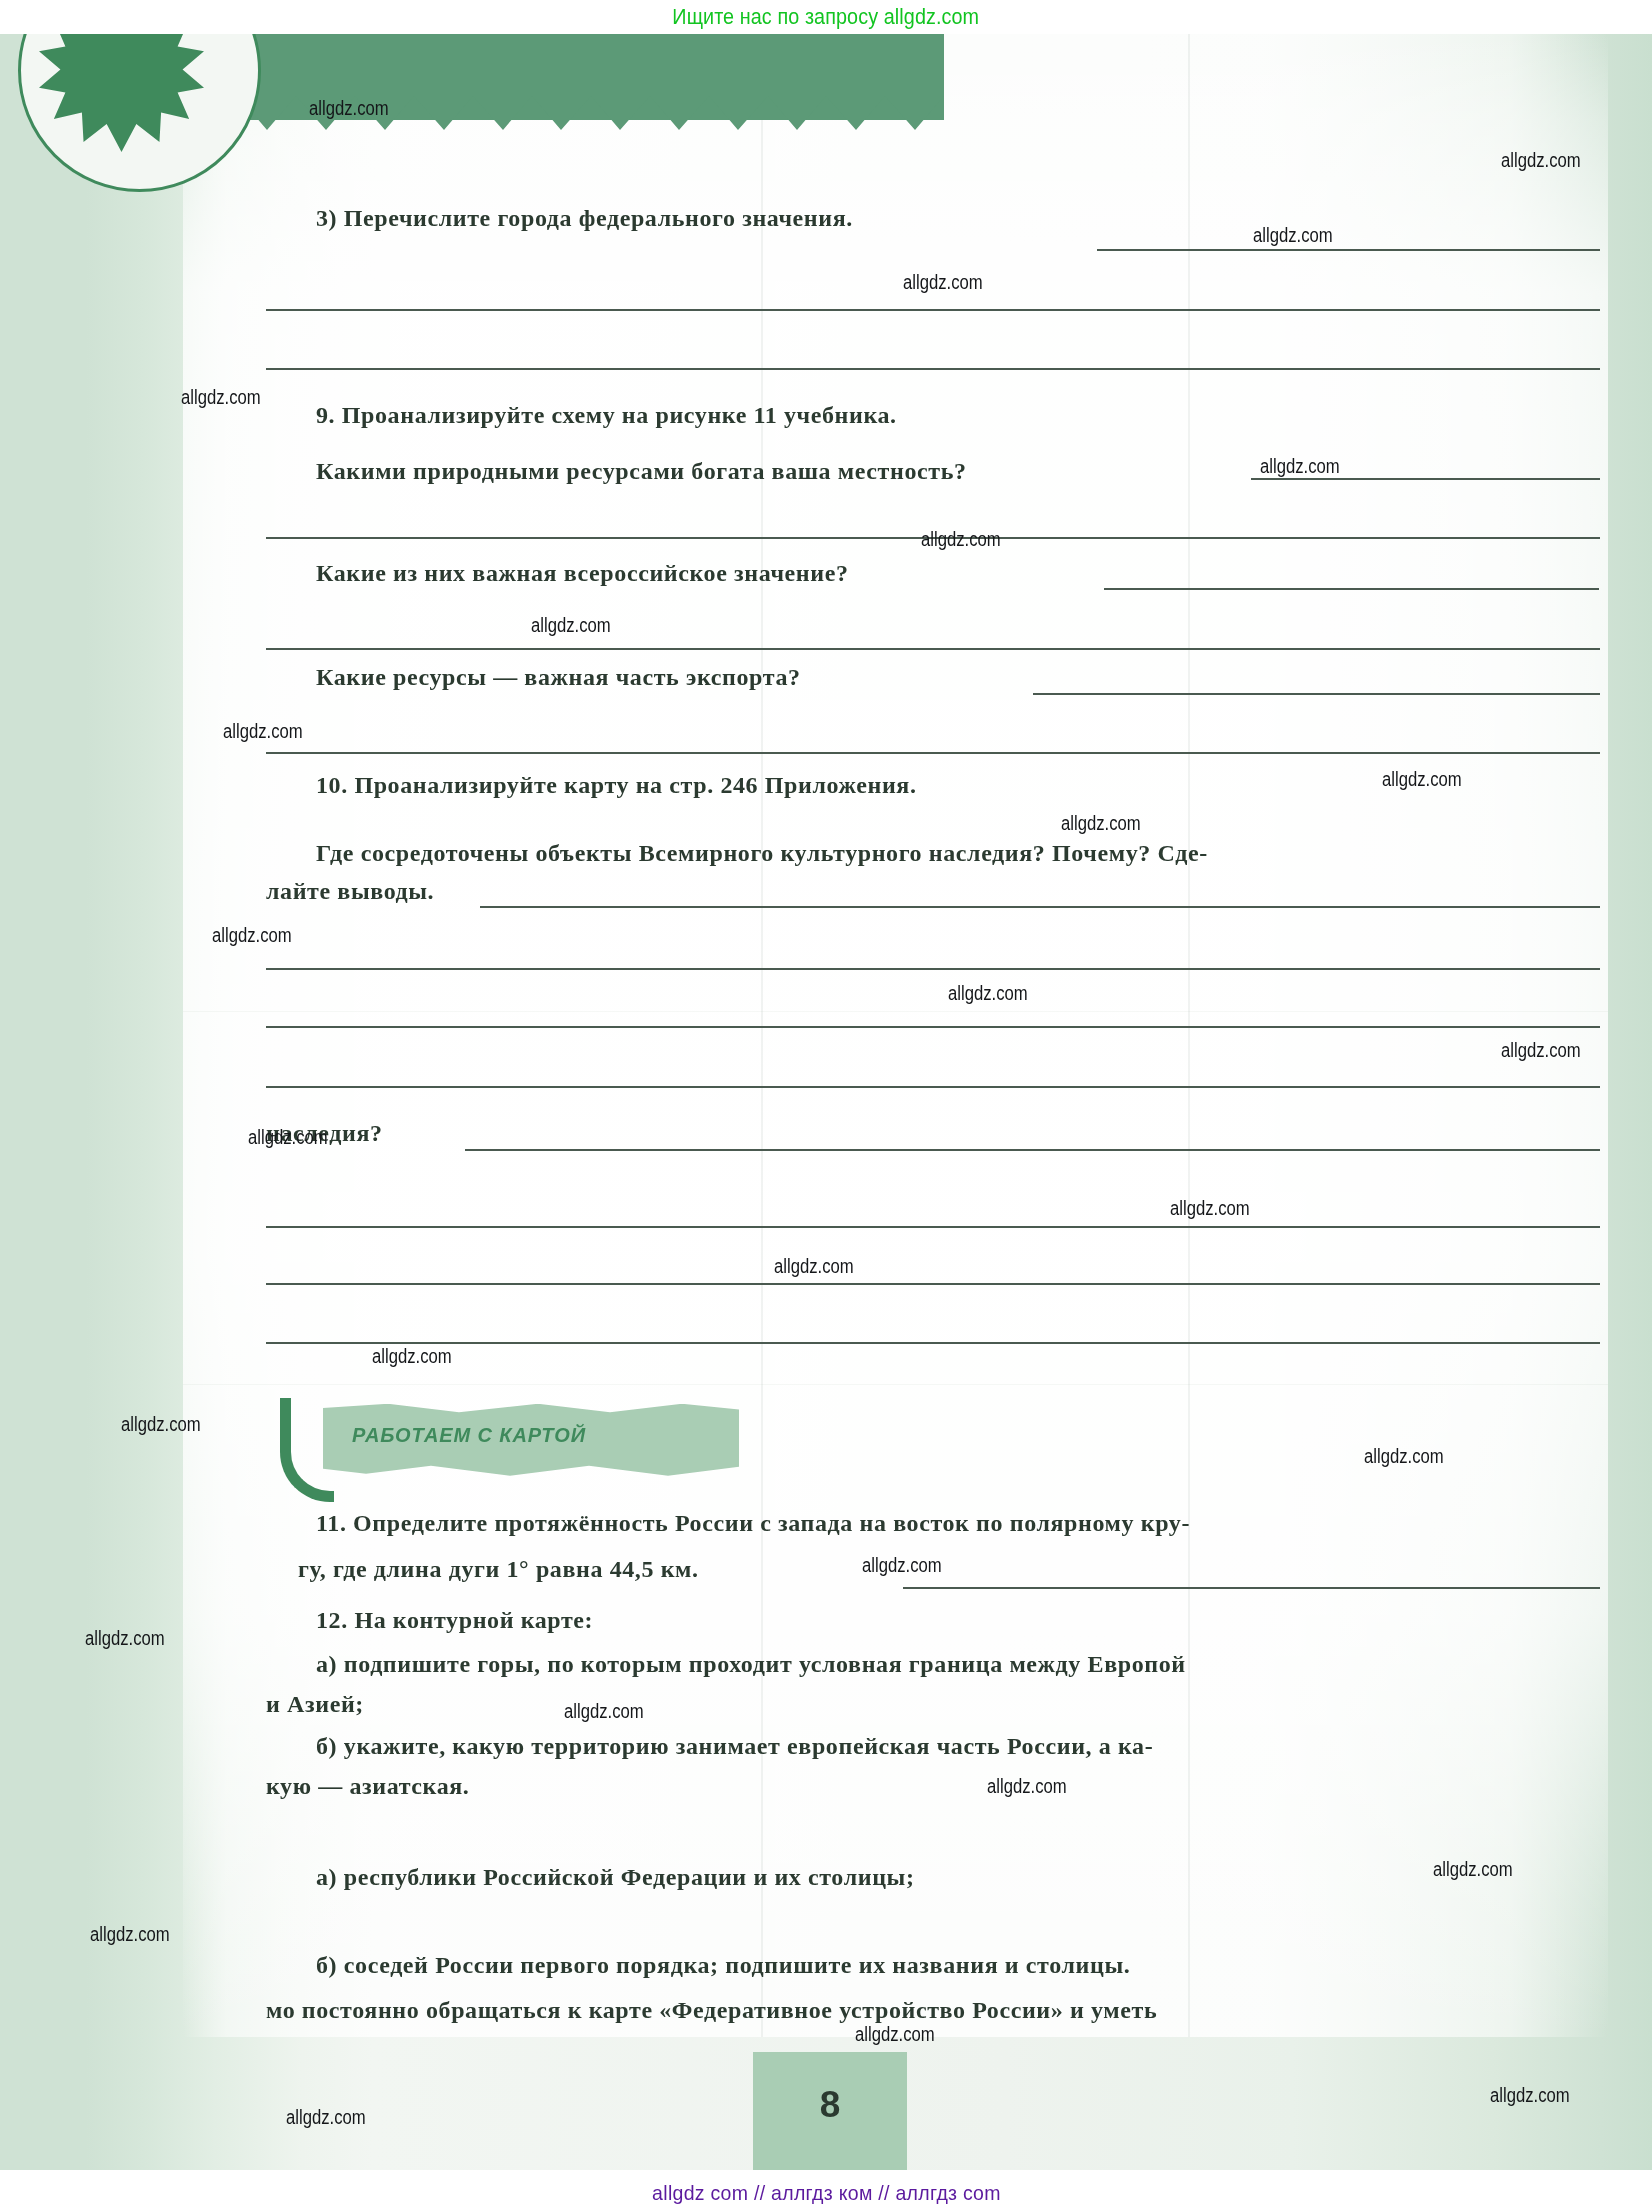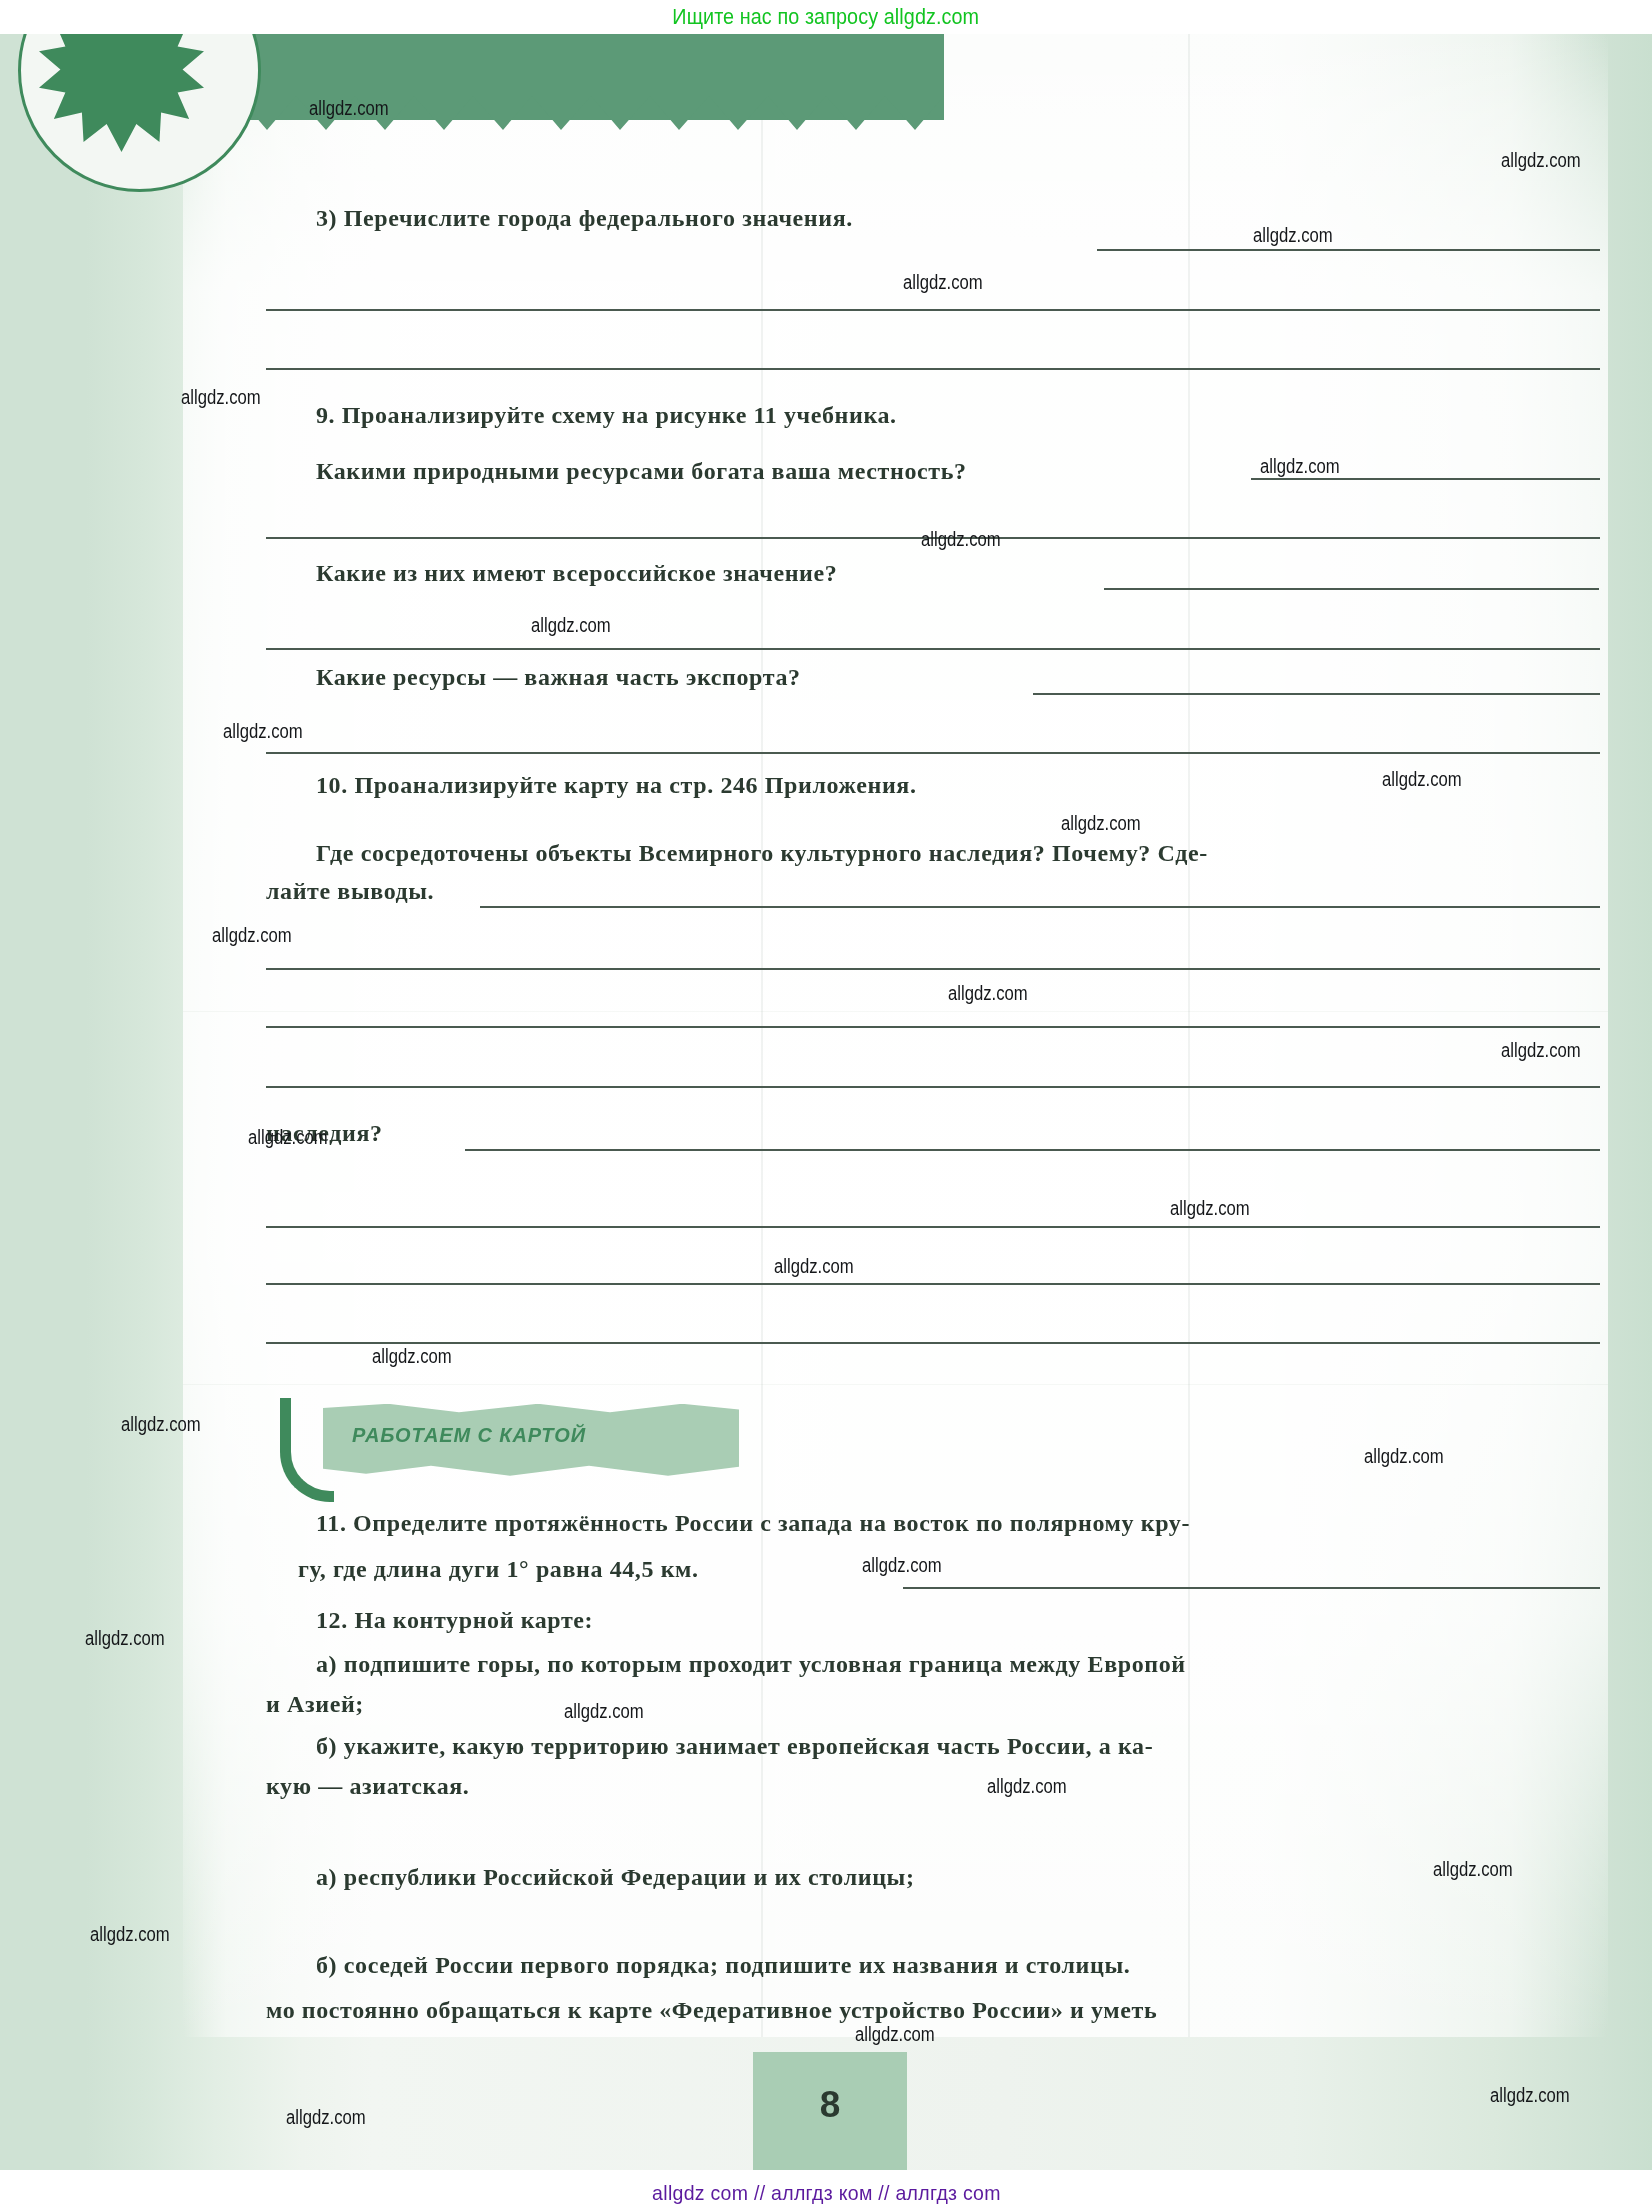--- a/index.html
+++ b/index.html
@@ -191,21 +191,21 @@
   <div class="q" style="left:316px;top:171px;">3) Перечислите города федерального значения.</div>
   <div class="rule" style="left:1097px;top:215px;width:503px;"></div>
   <div class="rule" style="left:266px;top:275px;width:1334px;"></div>
   <div class="rule" style="left:266px;top:334px;width:1334px;"></div>
 
   <div class="q" style="left:316px;top:368px;">9. Проанализируйте схему на рисунке 11 учебника.</div>
   <div class="q" style="left:316px;top:424px;">Какими природными ресурсами богата ваша местность?</div>
   <div class="rule" style="left:1251px;top:444px;width:349px;"></div>
   <div class="rule" style="left:266px;top:503px;width:1334px;"></div>
 
-  <div class="q" style="left:316px;top:526px;">Какие из них имеют всероссийское значение?</div>
+  <div class="q" style="left:316px;top:526px;">Какие из них важная всероссийское значение?</div>
   <div class="rule" style="left:1104px;top:554px;width:495px;"></div>
   <div class="rule" style="left:266px;top:614px;width:1334px;"></div>
 
   <div class="q" style="left:316px;top:630px;">Какие ресурсы — важная часть экспорта?</div>
   <div class="rule" style="left:1033px;top:659px;width:567px;"></div>
   <div class="rule" style="left:266px;top:718px;width:1334px;"></div>
 
   <div class="q" style="left:316px;top:738px;"><span>10. Проанализируйте карту на стр. 246 </span><span class="ital">Приложения.</span></div>
 
   <div class="q" style="left:316px;top:806px;">Где сосредоточены объекты Всемирного культурного наследия? Почему? Сде-</div>

